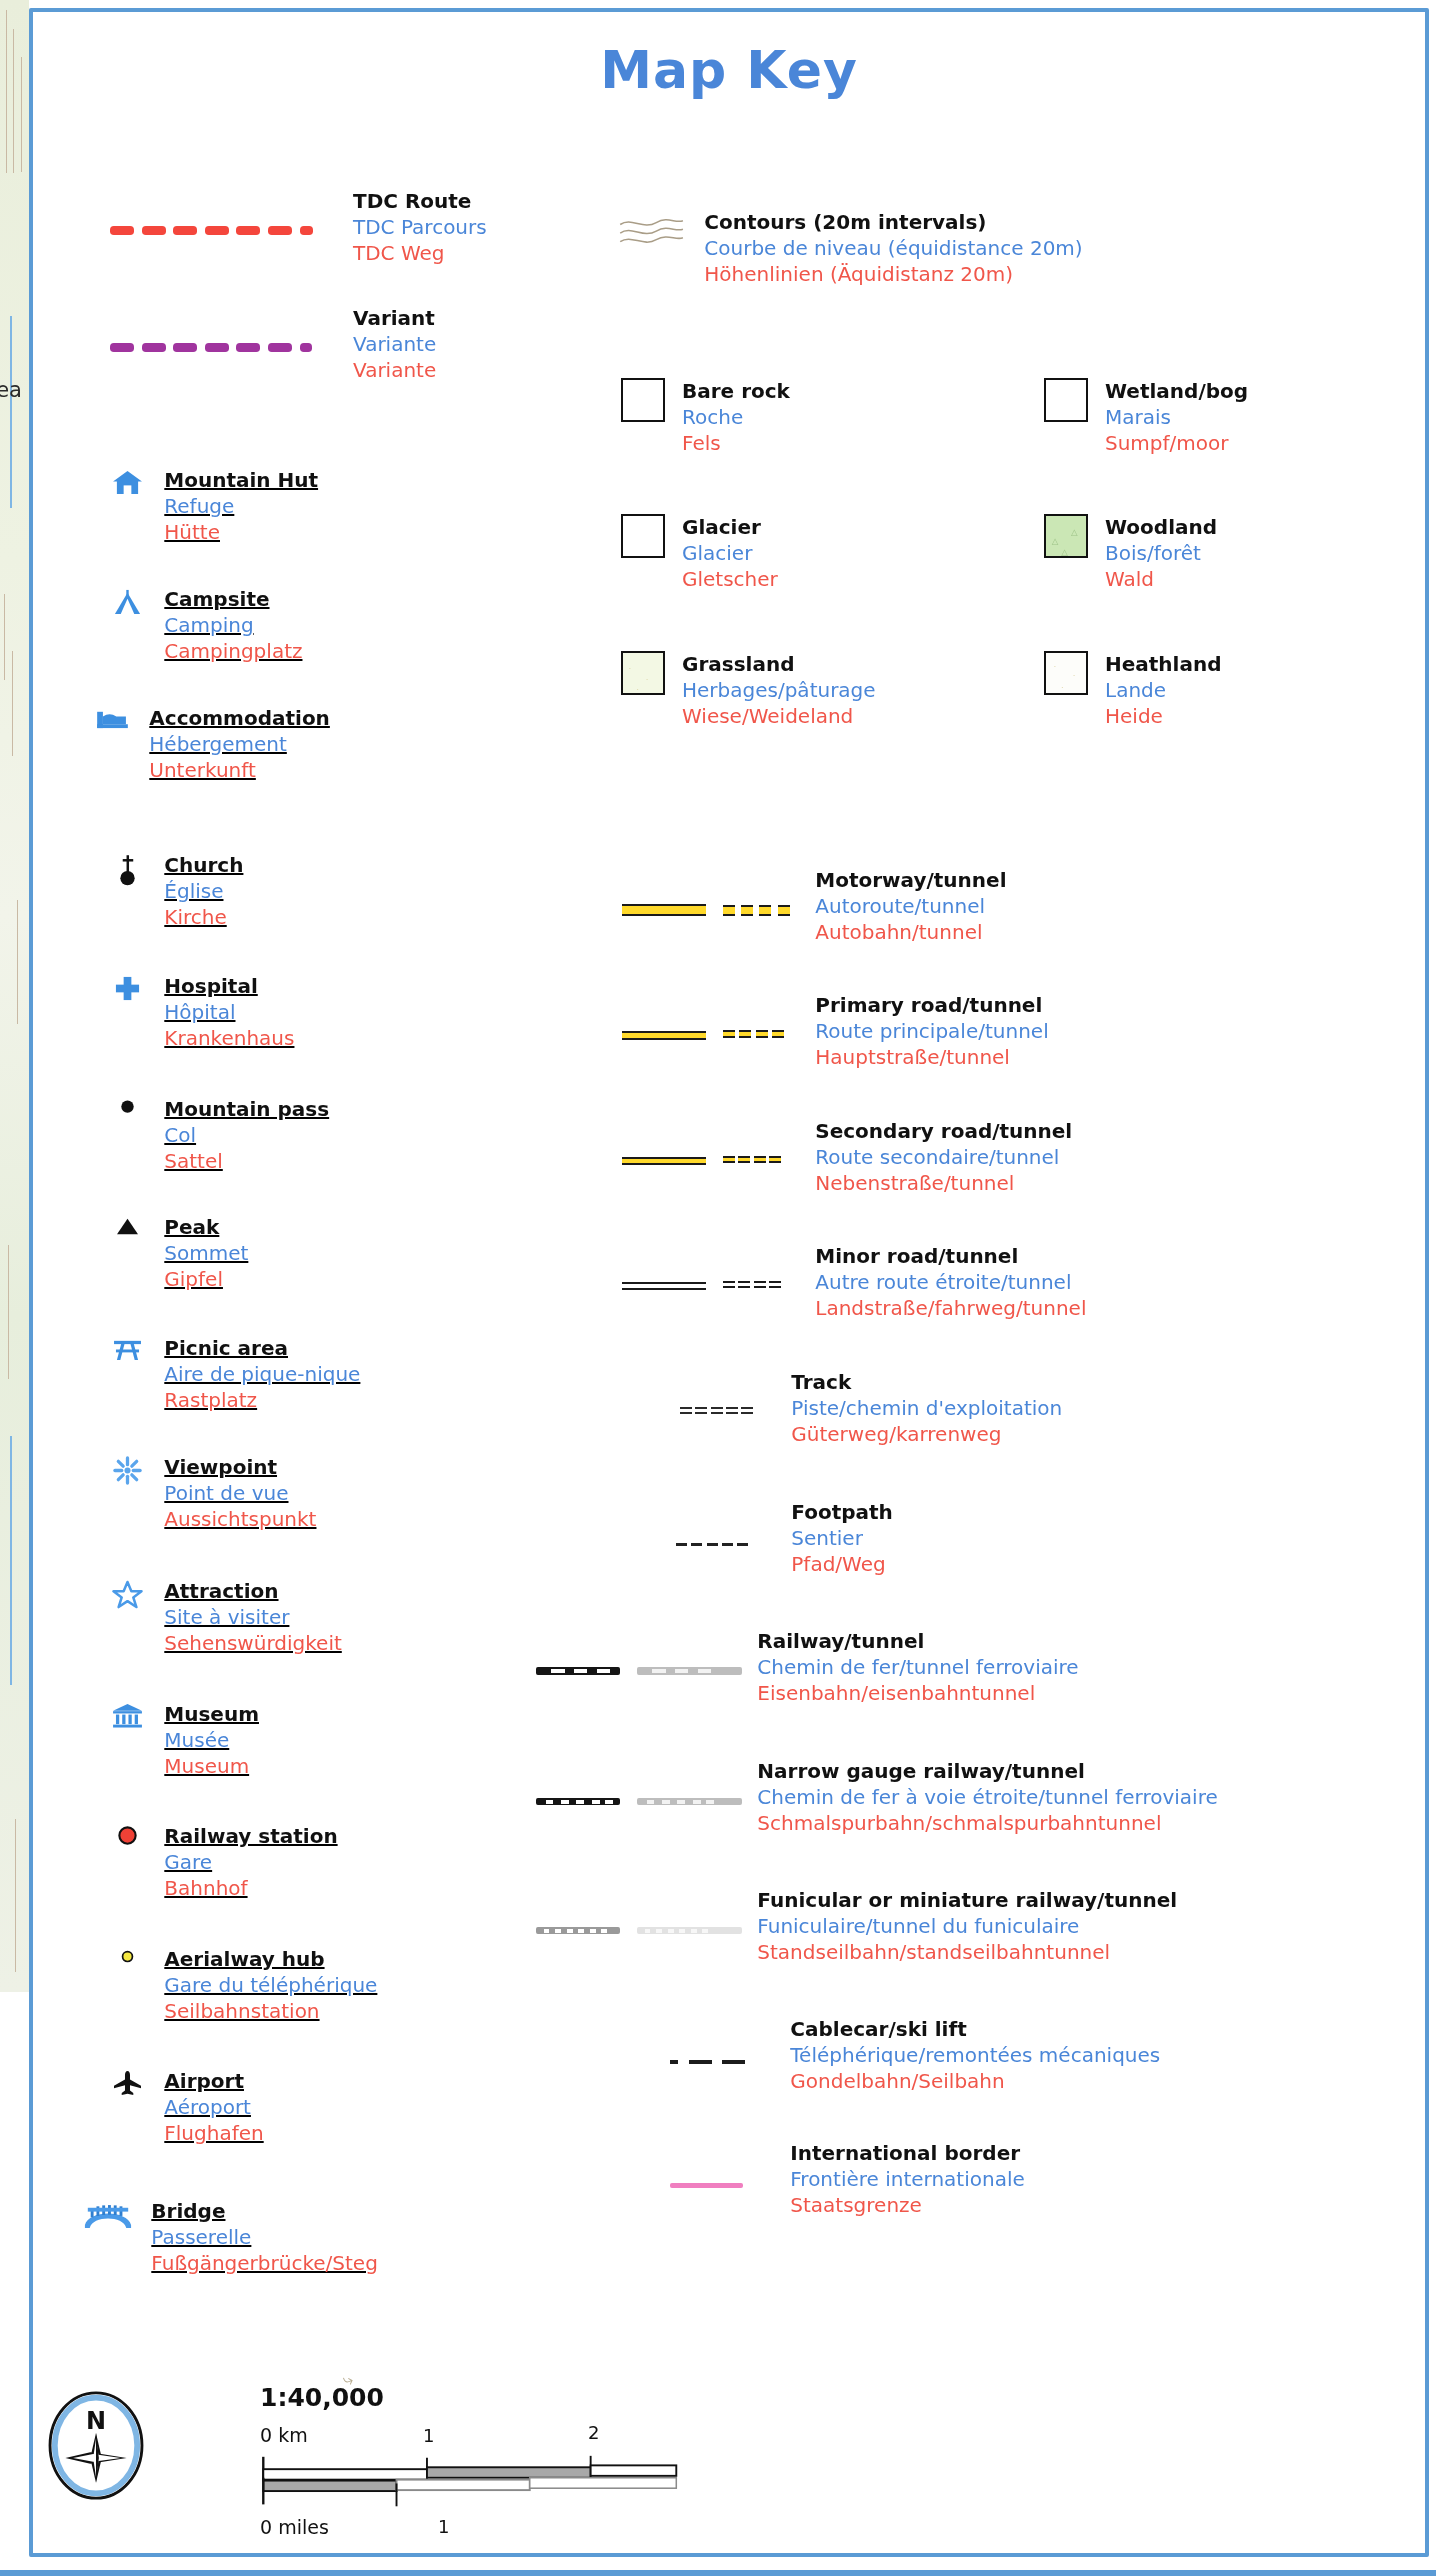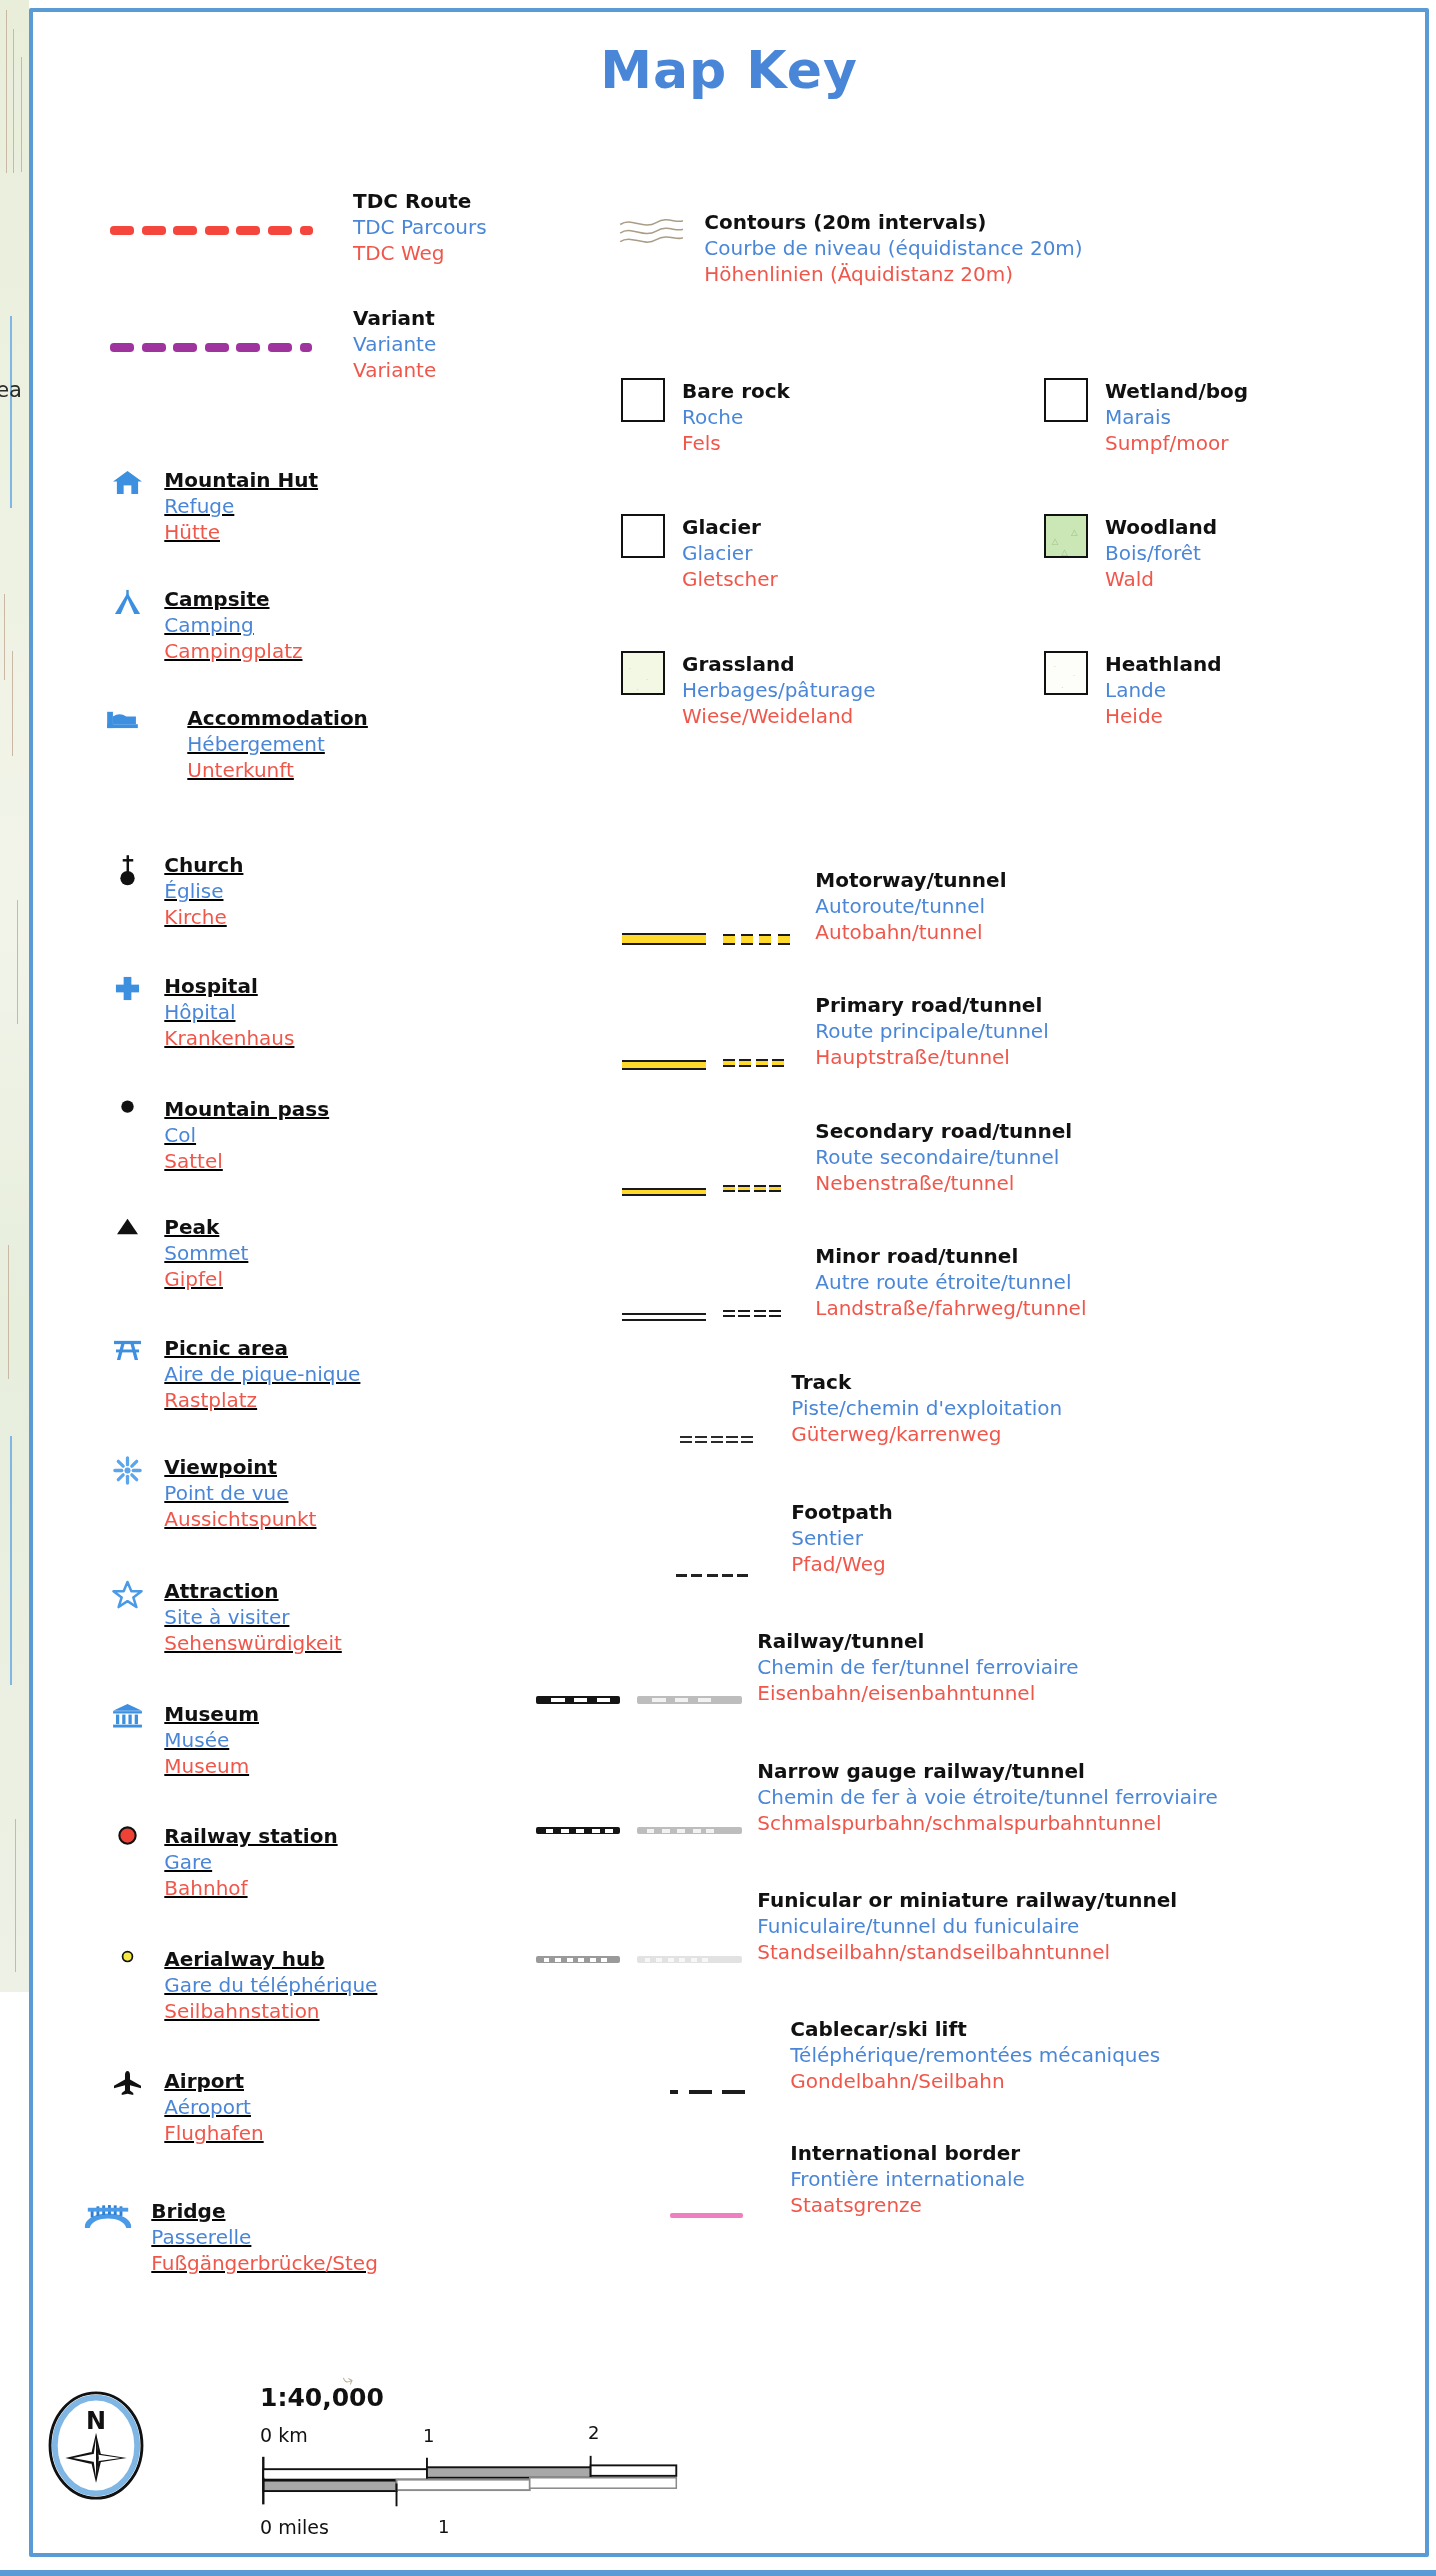--- a/index.html
+++ b/index.html
@@ -81,21 +81,21 @@
   .lc-box.white { background: #ffffff; }
   .lc-box.green { background: #cbe7b5; }
   .lc-box.grass { background: #f3f8e4; }
   .lc-box.heath { background: #fdfdfa; }
   .lc-box .tex {
     position:absolute; color:#9fc489; font-size:8.6px; line-height:8.6px;
   }
   .lc-box .tex2 { position:absolute; color:#d8cf9b; font-size:6.7px; line-height:6.7px; }
 
   
-  .rd-row { position: absolute; display: flex; align-items: flex-end; }
+  .rd-row { position: absolute; display: flex; align-items: center; }
   .rd-sym-main { width: 84px; margin-right: 17px; padding-top: 8.6px; flex: none; }
   .rd-sym-tun  { width: 77px; margin-right: 15.3px; padding-top: 8.6px; flex: none; }
 
   .road-yellow {
     height: 12.4px; background: #ffd92b;
     border-top: 2.9px solid #1a1a1a; border-bottom: 2.9px solid #1a1a1a;
   }
   .road-yellow.thin { height: 9.6px; border-top-width: 2.4px; border-bottom-width: 2.4px; }
   .road-yellow.thinner { height: 7.7px; border-top-width: 2.4px; border-bottom-width: 2.4px; }
   .road-white {
@@ -220,21 +220,21 @@
         <path d="M15 11 L22 27 L8 27 Z" fill="#ffffff"></path>
       </svg>
     </div>
     <div class="label-block">
       <div class="l-en">Campsite</div>
       <div class="l-fr">Camping</div>
       <div class="l-de">Campingplatz</div>
     </div>
   </div>
 
-  <div class="icon-row" style="left:100px; top:705px;gap:28px;">
+  <div class="icon-row" style="left:90px; top:705px;">
     <div class="icon-cell">
       <svg width="33" height="23" viewBox="0 0 34 24">
         <rect x="1" y="5" width="6" height="17" fill="#3d8fe0"></rect>
         <path d="M7 10 q7 -5 14 0 L31 10 L31 18 L7 18 Z" fill="#3d8fe0"></path>
         <rect x="1" y="18" width="32" height="4" fill="#3d8fe0"></rect>
       </svg>
     </div>
     <div class="label-block">
       <div class="l-en">Accommodation</div>
       <div class="l-fr">Hébergement</div>

